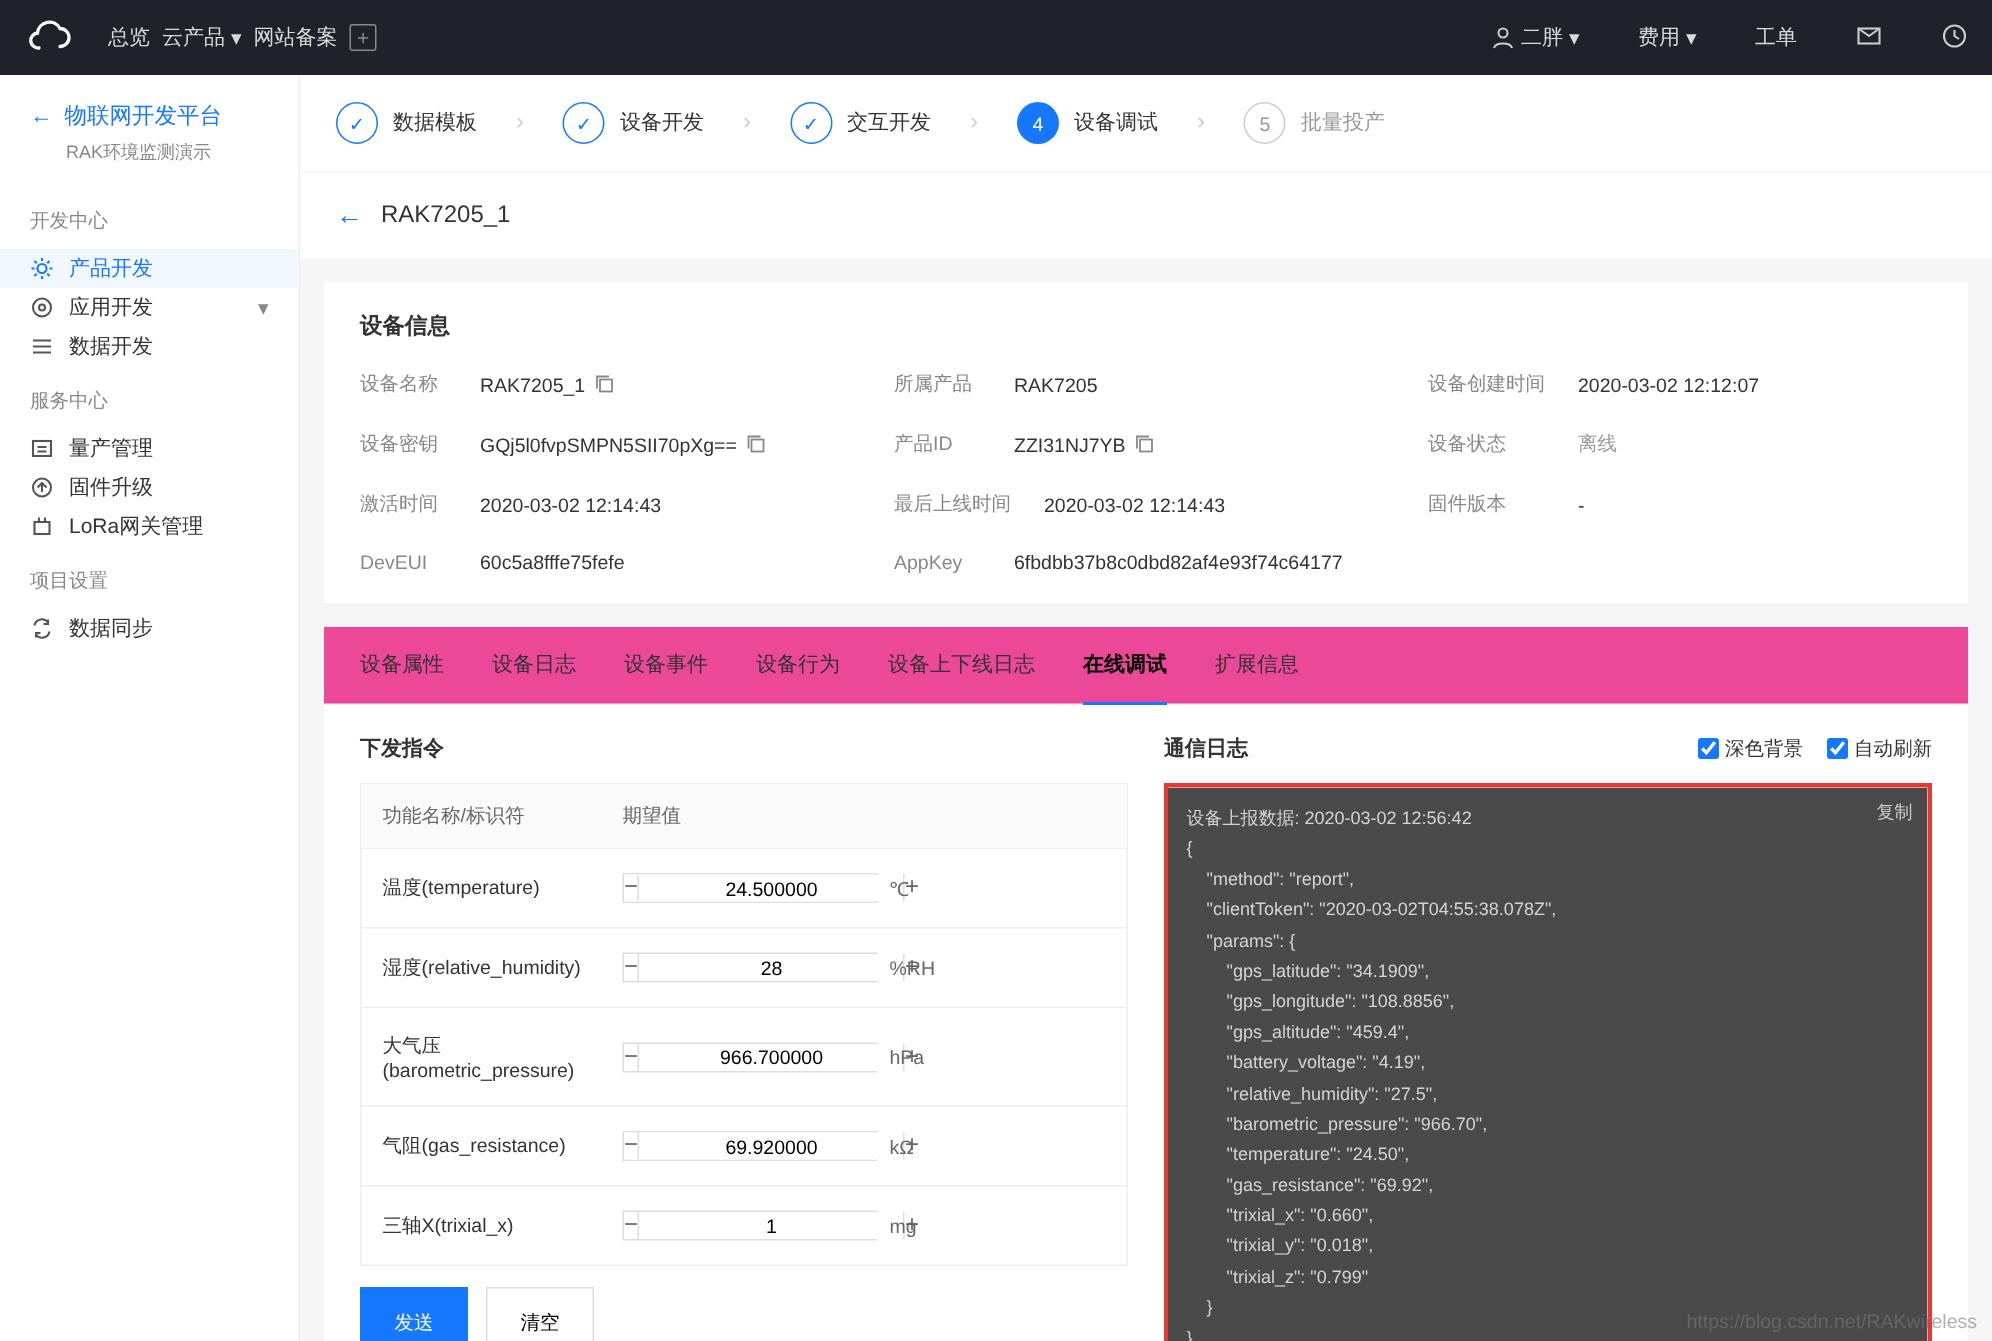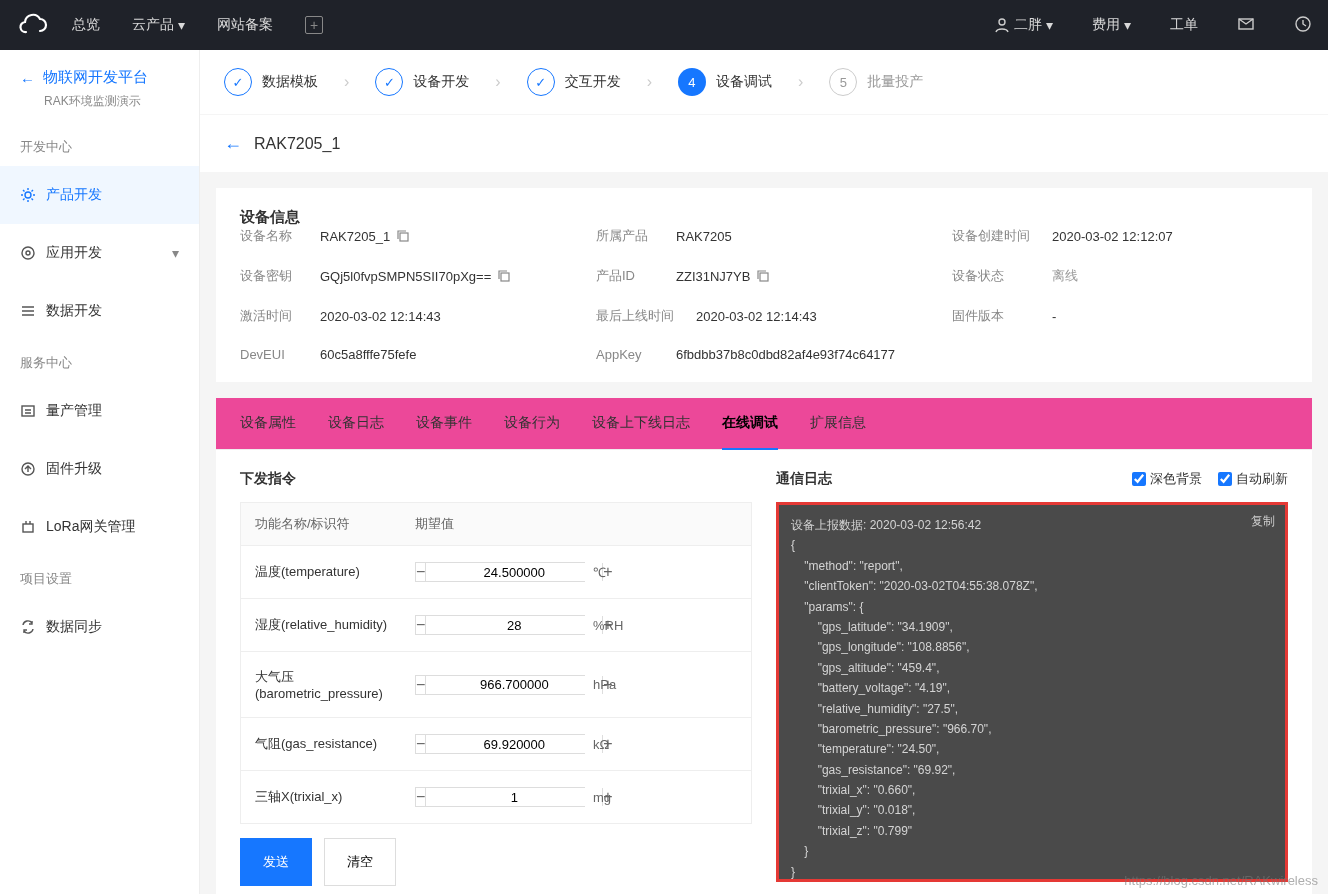--- a/index.html
+++ b/index.html
@@ -1,34 +1,34 @@
 <!DOCTYPE html>
 <html><head>
 <meta charset="utf-8">
 <style>
 * { margin: 0; padding: 0; box-sizing: border-box; font-family: -apple-system, "PingFang SC", "Microsoft YaHei", sans-serif; }
 body { background: #f5f5f5; color: #333; font-size: 13px; }
 
 
 .topnav { background: #1f2229; color: #ccc; height: 50px; display: flex; align-items: center; padding: 0 16px; }
 .topnav .logo { width: 32px; height: 32px; margin-right: 24px; }
-.topnav .nav-left { display: flex; gap: 32px; align-items: center; justify-content: flex-end; }
+.topnav .nav-left { display: flex; gap: 8px; align-items: center; justify-content: flex-end; }
 .topnav .nav-left a { color: #d9d9d9; text-decoration: none; font-size: 14px; display:flex; align-items:center; gap:4px;}
 .topnav .nav-right { margin-left: auto; display: flex; gap: 39px; align-items: center; }
 .topnav .nav-right a { color: #d9d9d9; text-decoration: none; font-size: 14px; display:flex; align-items:center; gap:4px;}
 .topnav svg { fill: #ccc; }
 .plus-box{width:18px;height:18px;border:1.5px solid #888;display:flex;align-items:center;justify-content:center;border-radius:2px;color:#888;font-size:14px;line-height:1;}
 
 
 .layout { display: flex; height: calc(100vh - 50px); }
 .sidebar { width: 200px; background: #fff; border-right: 1px solid #eee; overflow-y: auto; }
 .sidebar .back-link { padding: 18px 20px 6px; color: #1677ff; font-size: 15px; font-weight: 500; display: flex; align-items: center; gap: 8px; }
 .sidebar .sub { padding: 0 20px 14px 44px; color: #888; font-size: 12px; }
 .sidebar .section-title { padding: 14px 20px 10px; color: #888; font-size: 13px; }
-.sidebar .nav-item { display:flex; align-items:center; gap:10px; padding: 20px 20px; color: #333; cursor: pointer; font-size: 14px;}
+.sidebar .nav-item { display:flex; align-items:center; gap:10px; padding: 4px 20px; color: #333; cursor: pointer; font-size: 14px;}
 .sidebar .nav-item.active { color: #1677ff; background: #f0f7ff; }
 .sidebar .nav-item .chev { margin-left:auto; color:#888;}
 .sidebar .nav-item svg { width:16px;height:16px; }
 
 
 .main { flex: 1; overflow-y: auto; }
 .steps { background: #fff; padding: 18px 24px; display: flex; align-items: center; gap: 12px; }
 .step { display: flex; align-items: center; gap: 10px; }
 .step-circle { width: 28px; height: 28px; border-radius: 50%; display: flex; align-items: center; justify-content: center; font-size: 13px; }
 .step-done .step-circle { border: 1.5px solid #1677ff; color: #1677ff; }
@@ -36,21 +36,21 @@
 .step-future .step-circle { border: 1.5px solid #ccc; color: #999; }
 .step-label { color: #333; font-size: 14px; }
 .step-future .step-label { color: #999; }
 .step-sep { color: #ccc; margin: 0 14px; font-size: 16px; }
 
 .pagehead { background: #fff; padding: 18px 24px; display: flex; align-items: center; gap: 12px; margin-top:1px;}
 .pagehead .back-arrow { color: #1677ff; font-size: 18px; cursor:pointer;}
 .pagehead h2 { font-size: 16px; font-weight: 500; }
 
 .card { background: #fff; margin: 16px 16px 0 16px; padding: 20px 24px; }
-.card h3 { font-size: 15px; font-weight: 600; }
+.card h3 { font-size: 15px; font-weight: 600; margin-bottom: 20px; }
 .info-grid { display: grid; grid-template-columns: 1fr 1fr 1fr; row-gap: 22px; column-gap: 20px; }
 .info-item { display: flex; gap: 20px; font-size: 13px; }
 .info-label { color: #888; width: 60px; flex-shrink: 0; }
 .info-value { color: #333; word-break: break-all; display:flex; align-items:center; gap:6px;}
 .copy-icon{width:14px;height:14px;cursor:pointer;}
 
 .tabs { display: flex; gap: 32px; border-bottom: 1px solid #eee; padding: 0 24px; background:#ec4899; margin:16px 16px 0 16px;}
 .tab { padding: 16px 0; color: #333; cursor: pointer; font-size: 14px; }
 .tab.active { color: #000; font-weight: 600; border-bottom: 2px solid #1677ff; margin-bottom: -1px; }
 

